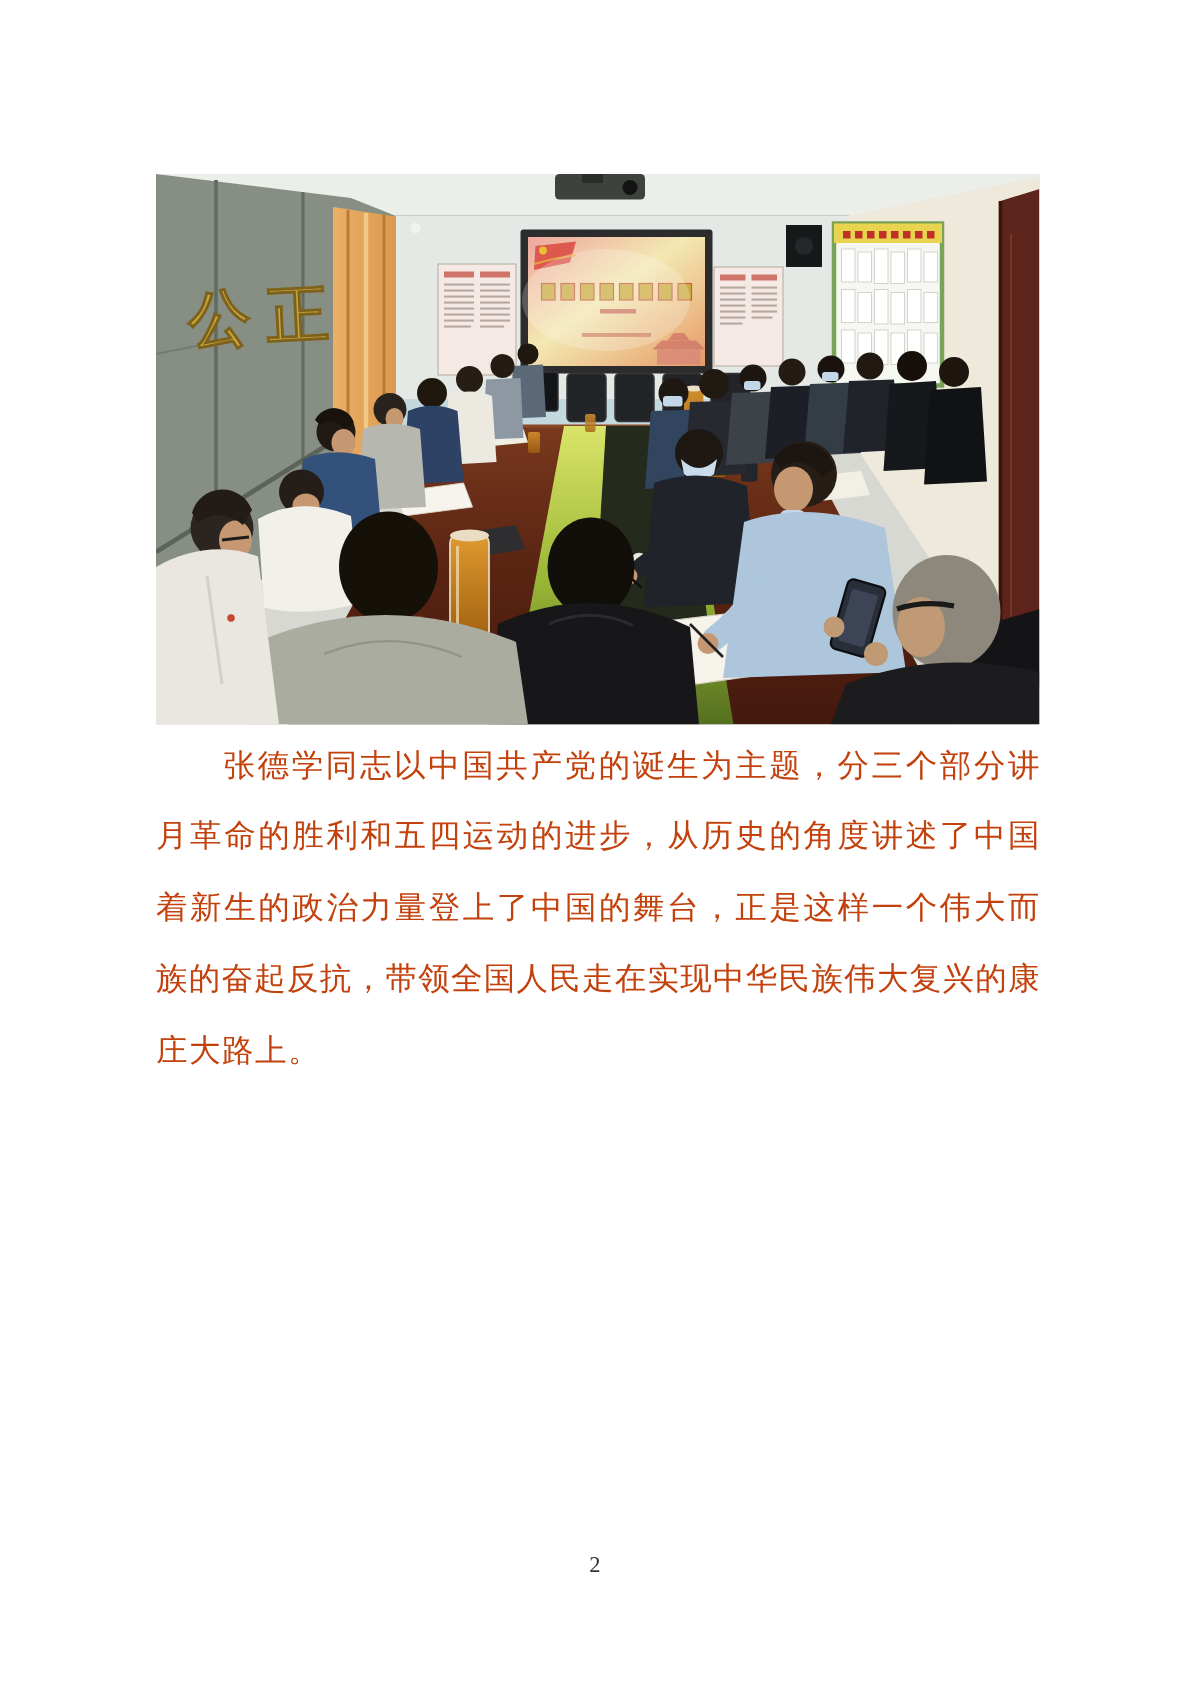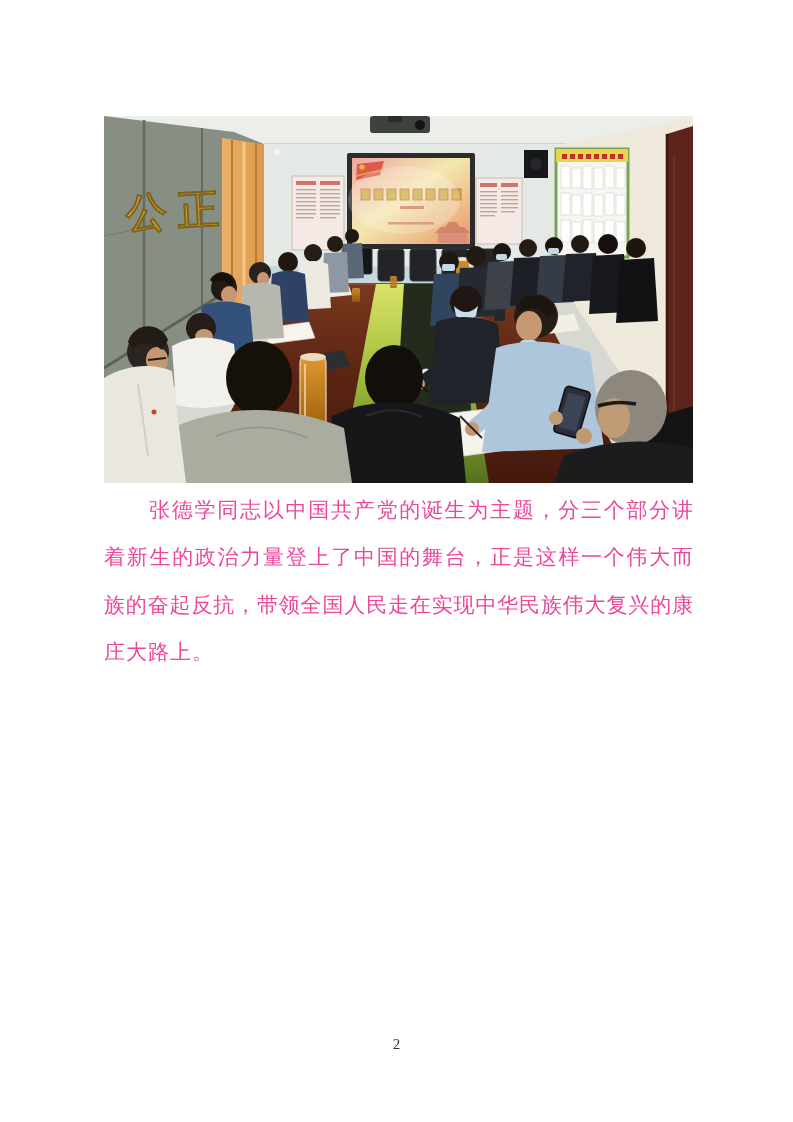--- a/index.html
+++ b/index.html
@@ -6,21 +6,21 @@
   .page{
     position:relative;width:793px;height:1122px;background:#ffffff;overflow:hidden;
     font-family:"Liberation Serif","DejaVu Serif",serif;
   }
   .photo-frame{
     position:absolute;left:104px;top:116px;width:589px;height:367px;overflow:hidden;
     background:#d8d8d2;
   }
   .photo-frame svg{display:block;}
   .text-block{
-    position:absolute;left:104px;top:487px;width:589px;color:#ec4899;
+    position:absolute;left:104px;top:487px;width:589px;color:#c2410c;
   }
   .para-line{
     font-size:21px;line-height:47.4px;height:47.4px;
     text-align:justify;text-align-last:justify;
     overflow:hidden;white-space:nowrap;
   }
   .para-line.first{ text-indent:45px; }
   .para-line.last{ text-align:center;text-align-last:left;letter-spacing:1px;font-family:Liberation Serif, serif; }
   .page-num{
     position:absolute;left:0;top:1036px;width:793px;text-align:center;
@@ -365,20 +365,21 @@
         <line x1="44" y1="244" x2="62" y2="242" stroke="#1c1c1c" stroke-width="2"></line>
         <path d="M0,262 C20,250 46,246 68,255 L82,367 L0,367 Z" fill="#e9e7df"></path>
         <path d="M34,268 L44,340" stroke="#d3d0c5" stroke-width="2" fill="none"></path>
         <circle cx="50" cy="296" r="2.5" fill="#c8452e"></circle>
       </g>
     </svg>
   </div>
 
   <div class="text-block">
     <div class="para-line first">张德学同志以中国共产党的诞生为主题，分三个部分讲</div>
+    <div class="para-line">月革命的胜利和五四运动的进步，从历史的角度讲述了中国</div>
     <div class="para-line">着新生的政治力量登上了中国的舞台，正是这样一个伟大而</div>
     <div class="para-line">族的奋起反抗，带领全国人民走在实现中华民族伟大复兴的康</div>
     <div class="para-line last">庄大路上。</div>
   </div>
 
   <div class="page-num">2</div>
 
 </div>
 
 </body></html>

